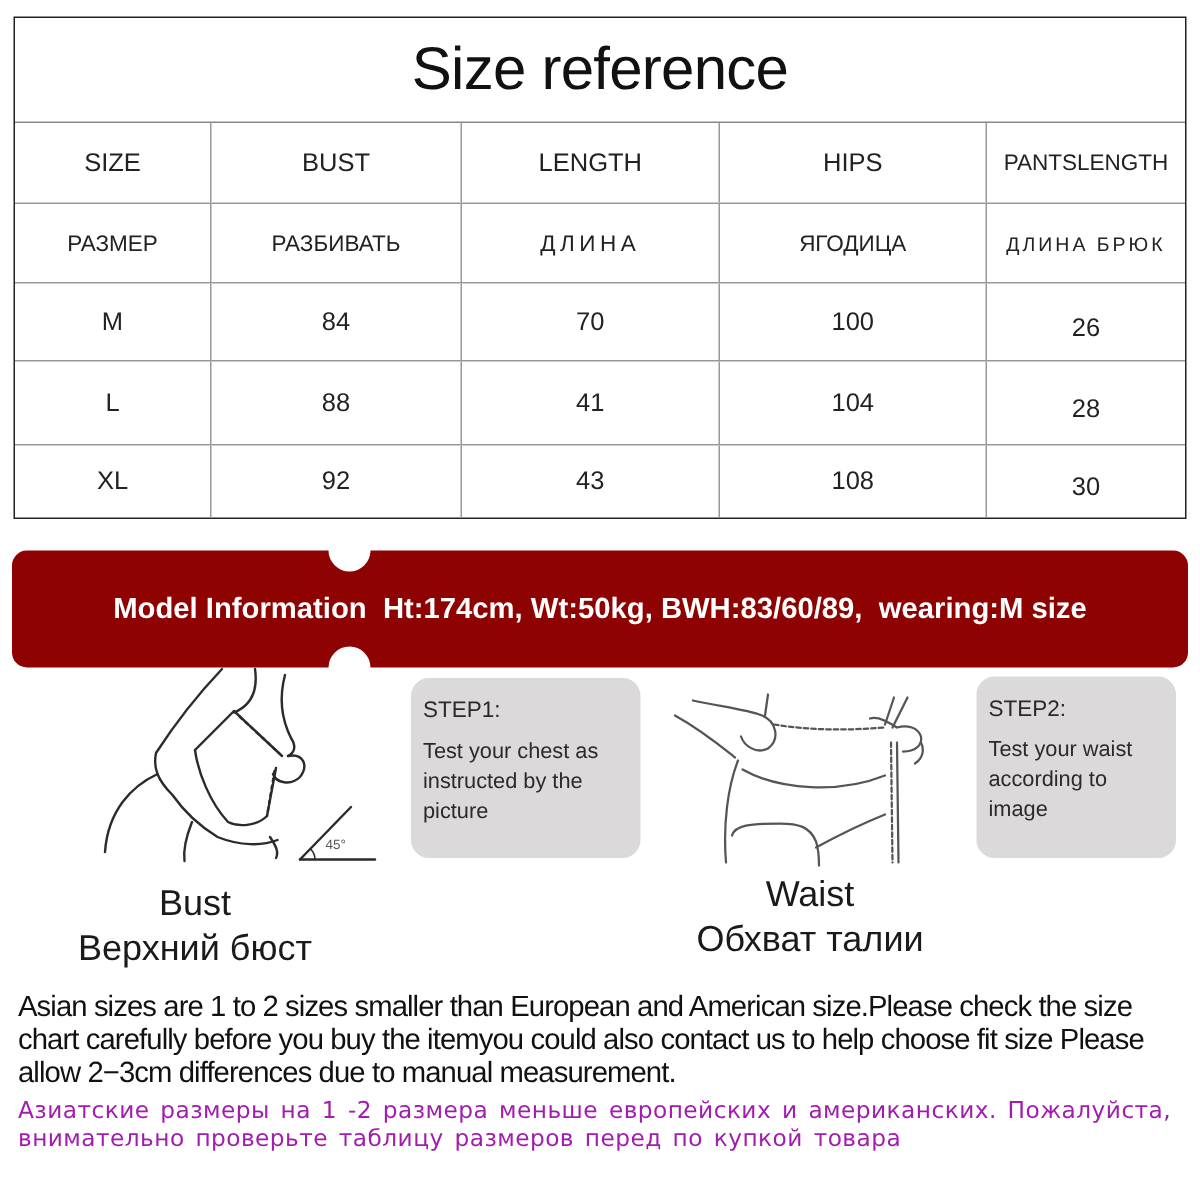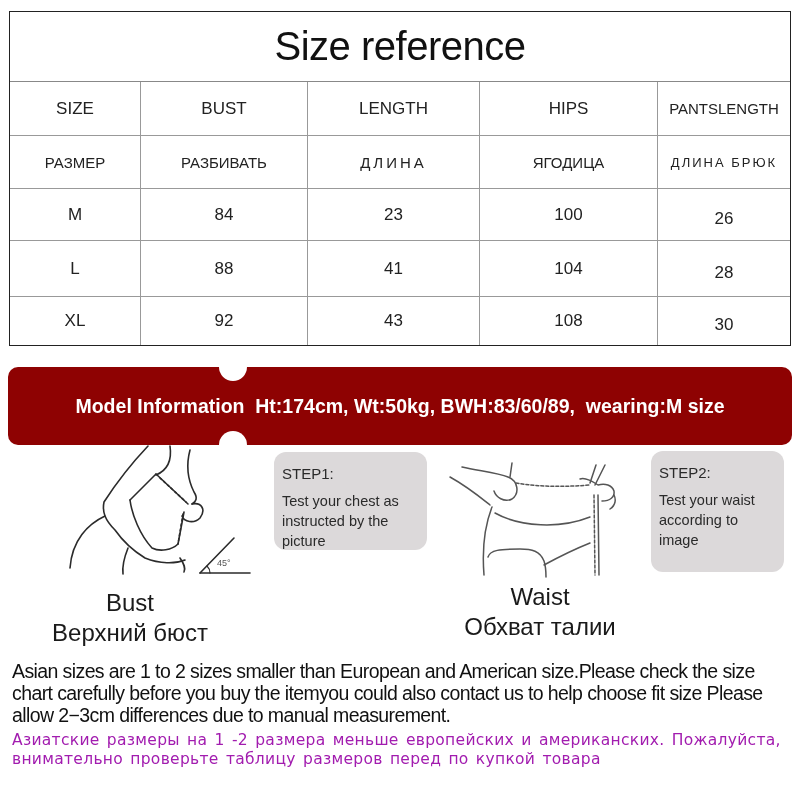--- a/index.html
+++ b/index.html
@@ -101,21 +101,21 @@
     <div class="cell c0">РАЗМЕР</div>
     <div class="cell c1">РАЗБИВАТЬ</div>
     <div class="cell c2 wide">ДЛИНА</div>
     <div class="cell c3">ЯГОДИЦА</div>
     <div class="cell c4">ДЛИНА БРЮК</div>
   </div>
 
   <div class="grid-row data" style="top:177px;height:52px;">
     <div class="cell c0">M</div>
     <div class="cell c1">84</div>
-    <div class="cell c2">23</div>
+    <div class="cell c2">70</div>
     <div class="cell c3">100</div>
     <div class="cell c4">26</div>
   </div>
 
   <div class="grid-row data" style="top:229px;height:56px;">
     <div class="cell c0">L</div>
     <div class="cell c1">88</div>
     <div class="cell c2">41</div>
     <div class="cell c3">104</div>
     <div class="cell c4">28</div>
@@ -157,21 +157,21 @@
 
   <path d="M68 108 C64 118 62 126 63 134"></path>
   <path d="M120 118 C124 124 126 128 124 132"></path>
 
   <path d="M140 133 L190 133"></path>
   <path d="M140 133 L174 98"></path>
   <path d="M150 133 A10 10 0 0 0 147 126" stroke-width="1.1"></path>
   <text x="157" y="126" font-size="9" fill="#555" stroke="none" font-family="Liberation Sans, sans-serif">45°</text>
 </svg>
 
-<div class="step-box" style="left:274px;top:452px;width:153px;height:98px;">
+<div class="step-box" style="left:274px;top:452px;width:153px;height:120px;">
   <span class="step-title">STEP1:</span>
   <span>Test your chest as instructed by the picture</span>
 </div>
 
 <div class="caption" style="left:30px;top:588px;width:200px;">
   <div>Bust</div>
   <div>Верхний бюст</div>
 </div>
 
 <svg class="illustration" style="left:440px;top:455px;" width="190" height="125" viewBox="0 0 190 125" fill="none" stroke="#555" stroke-width="1.5" stroke-linecap="round" stroke-linejoin="round">

